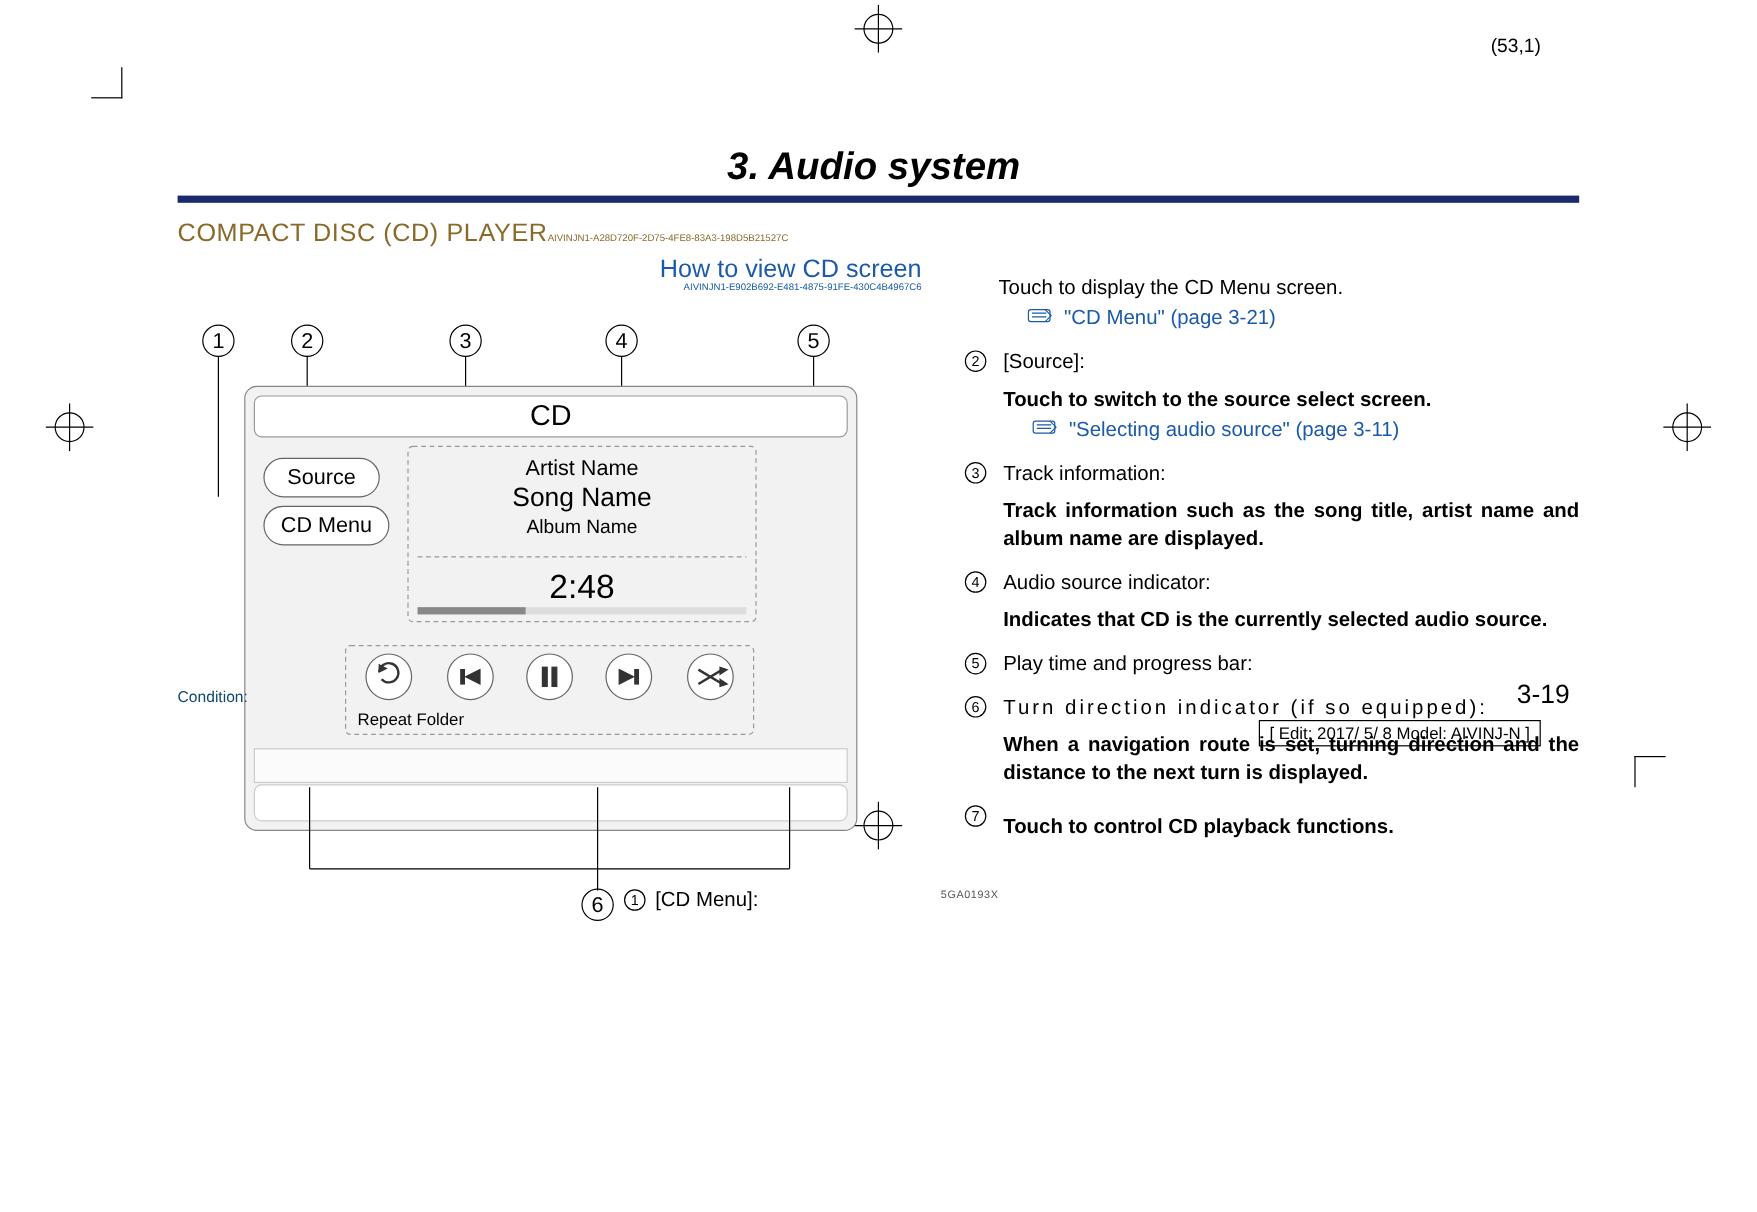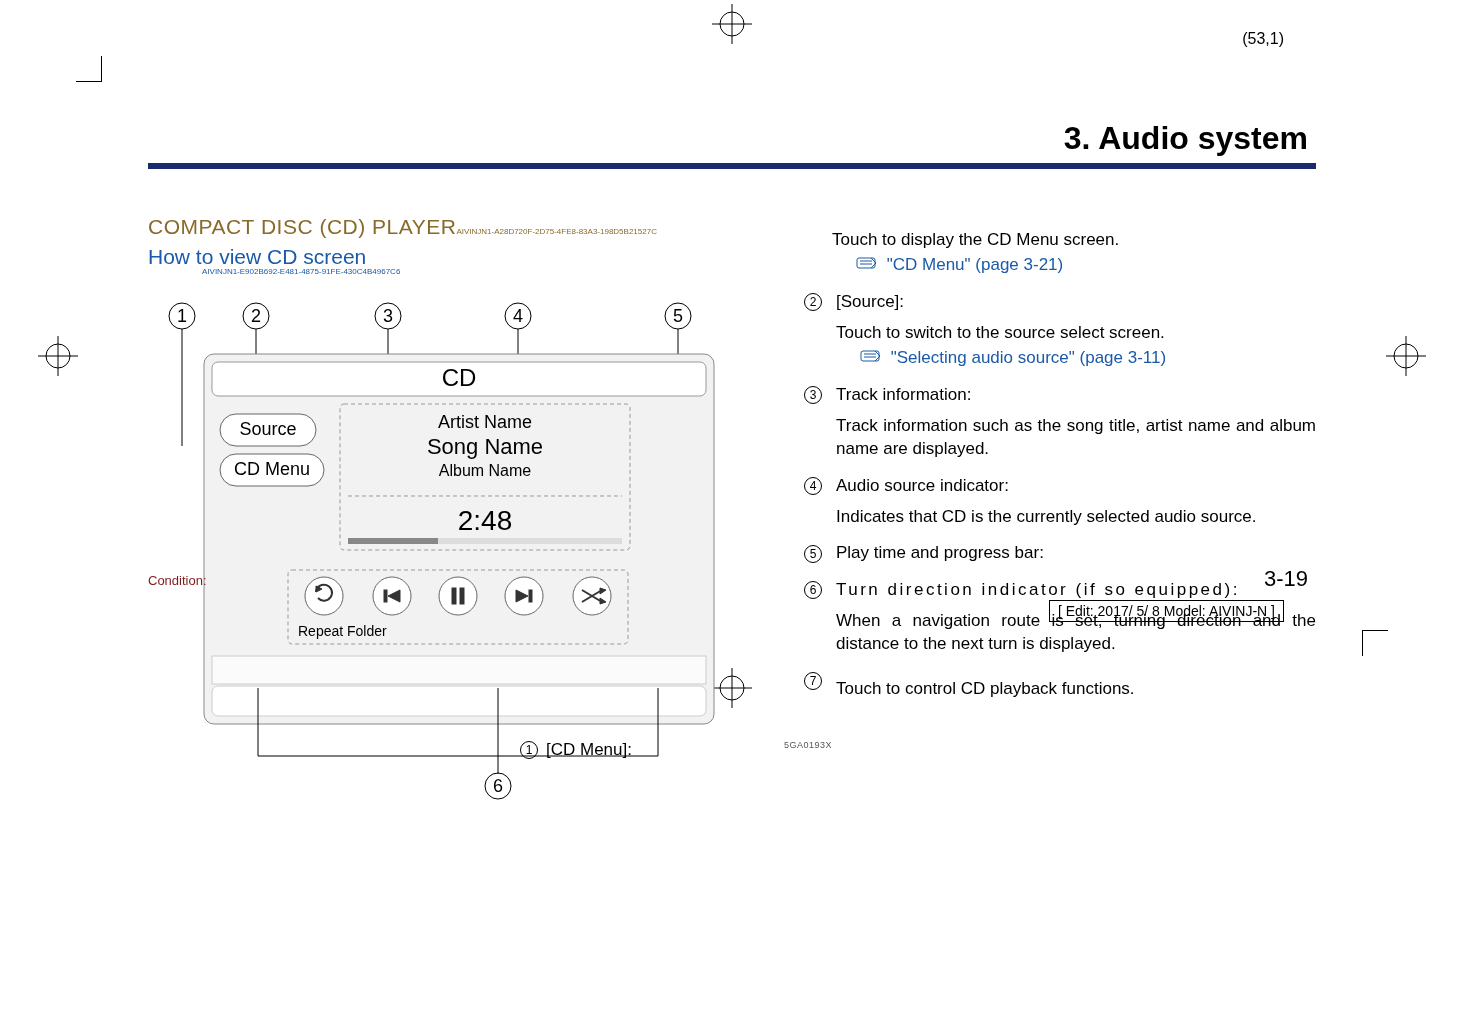--- a/index.html
+++ b/index.html
@@ -15,54 +15,54 @@
   
   .tick-tl-v { position:absolute; top:56px; left:101px; width:1px; height:26px; background:#000; }
   .tick-tl-h { position:absolute; top:81px; left:76px;  width:26px; height:1px; background:#000; }
   .tick-br-v { position:absolute; bottom:56px; right:101px; width:1px; height:26px; background:#000; }
   .tick-br-h { position:absolute; bottom:81px; right:76px; width:26px; height:1px; background:#000; }
 
   .sheet-coord { position: absolute; top: 30px; right: 180px; font-size: 16px; }
 
   .content { position: absolute; top: 120px; left: 148px; right: 148px; bottom: 120px; }
   
-  .chapter-title { text-align: right; font-size: 32px; font-weight: bold; margin-bottom: 6px; padding-right: 8px; }
+  .chapter-title { text-align: center; font-size: 32px; font-weight: bold; font-style: italic; margin-bottom: 6px; padding-right: 8px; }
   .rule-thick { height: 6px; background: #1a2a6c; margin-bottom: 2px; }
   .rules-wrap { margin-bottom: 14px; }
 
   .columns { display: flex; gap: 36px; }
-  .col-left  { flex: 0 0 620px; margin-top: 32px; }
+  .col-left  { flex: 0 0 620px; }
   .col-right { flex: 1; font-size: 17px; line-height: 1.35; }
 
   .h-section { color: #8a6a2a; font-size: 21px; letter-spacing: 0.5px; }
   .h-section .guid { color: #8a6a2a; font-size: 8px; vertical-align: baseline; letter-spacing: 0; }
-  .h-sub { color: #1a5aa8; font-size: 21px; margin-top: 6px; }
+  .h-sub { color: #1a5aa8; font-size: 21px; margin-top: 6px; text-align: right; }
   .h-sub .guid { color: #1a5aa8; font-size: 8px; letter-spacing: 0; display:block; margin-left: 54px; margin-top:-2px; }
 
   .figure { margin-top: 10px; }
   .figure svg { display:block; }
 
   .right-first { margin-left: 28px; margin-top: 46px; }
   .see { color: #1a5aa8; }
   .see-icon { display:inline-block; vertical-align: middle; margin-right:4px; }
   
   .item { display: flex; gap: 10px; margin-top: 14px; }
   .item .num { flex: 0 0 22px; font-size: 15px; }
   .item .body { flex: 1; }
   .item .label { }
   .item .desc { margin-top: 8px; text-align: justify; }
   .indent-see { margin-left: 24px; margin-top: 2px; }
-  .justify-wide { text-align: justify; text-justify: inter-word; }
+  .justify-wide { text-align: justify; text-justify: inter-word; font-weight: bold; }
   .spaced { letter-spacing: 2.5px; }
 
   .cd-menu-line { position: absolute; left: 372px; top: 620px; font-size: 17px; display:flex; align-items:center; gap:8px; }
   .fig-code { position:absolute; left: 636px; top: 620px; font-size: 9px; color:#555; letter-spacing:0.5px; }
 
   .page-num { position: absolute; right: 8px; bottom: 0; font-size: 22px; }
-  .condition { position: absolute; left: 0; bottom: 4px; font-size: 13px; color: #7f1d1d; }
+  .condition { position: absolute; left: 0; bottom: 4px; font-size: 13px; color: #0c4a6e; }
   .edit-box { position: absolute; right: 180px; bottom: 90px; font-size: 14px; border: 1px solid #000; padding: 2px 8px; }
 
   .circled { display:inline-block; width:18px; height:18px; border:1px solid #000; border-radius:50%; text-align:center; line-height:16px; font-size:12px; vertical-align:middle; }
 </style>
 </head>
 <body>
 
 <div class="page-wrap">
 
   <div class="reg reg-top">

